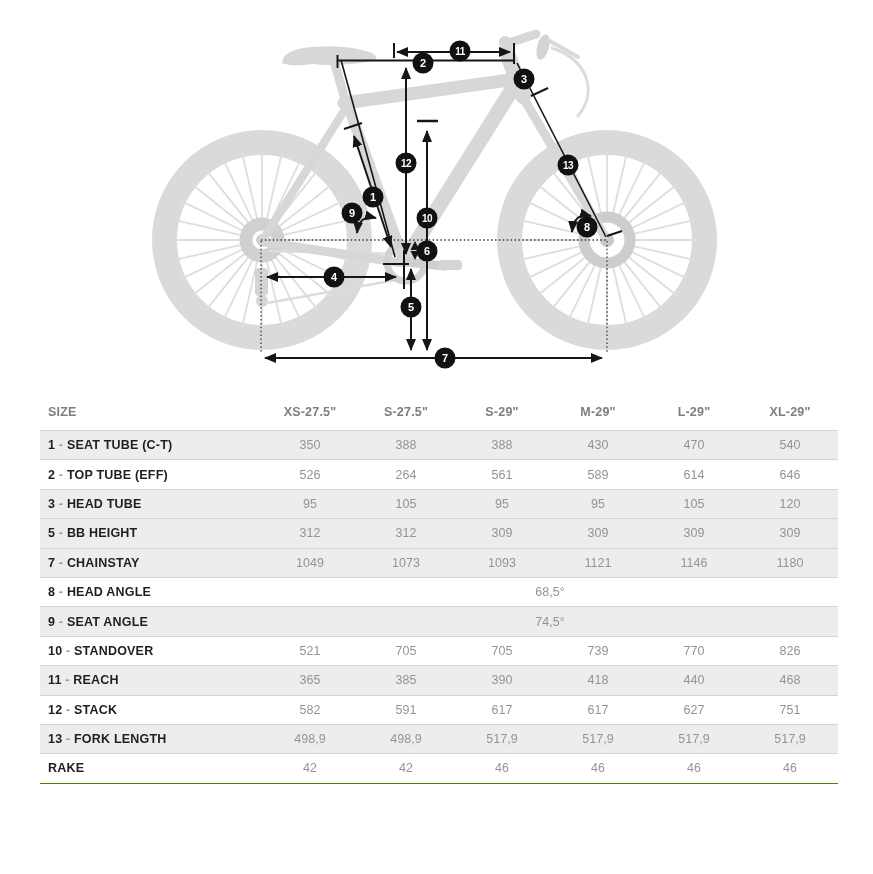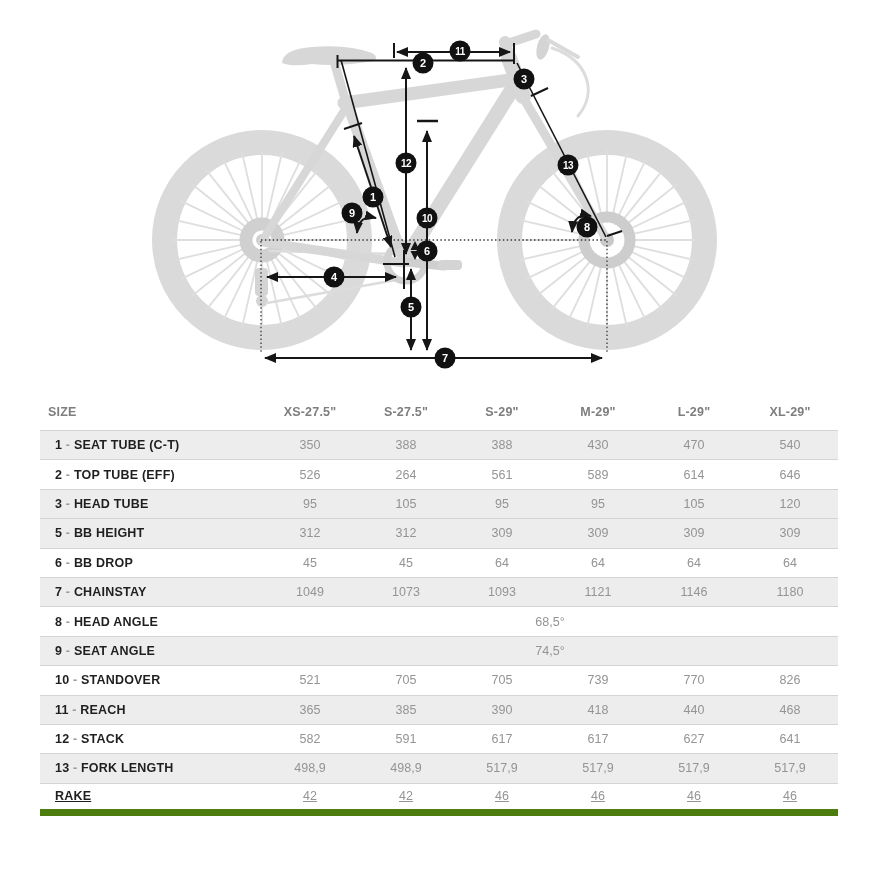--- a/index.html
+++ b/index.html
@@ -11,23 +11,23 @@
   
   .geo-table { position:absolute; top:394px; left:40px; width:798px;
                border-collapse:collapse; table-layout:fixed; }
   .geo-table thead th { height:34px; font-size:12.5px; font-weight:bold;
                color:#7e7e7e; letter-spacing:0.2px; vertical-align:middle; }
   .geo-table thead th.label { text-align:left; padding-left:8px;margin-left:44px; }
   .geo-table thead th.val { text-align:center; }
   .geo-table tbody td { height:29.4px; box-sizing:border-box;
                border-top:1px solid #d4d4d4; font-size:12.5px;
                vertical-align:middle; }
-  .geo-table tbody tr:last-child td { border-bottom:7px solid #4d7c0f;text-decoration:underline; }
+  .geo-table tbody tr:last-child td { border-bottom:1px solid #4d7c0f; }
   .geo-table tbody tr.stripe { background:#ededed; }
-  .geo-table td.label { text-align:left; padding-left:15px; font-weight:bold;
+  .geo-table td.label { text-align:left; padding-left:8px; font-weight:bold;
                color:#1f1f1f; letter-spacing:0.2px; }
   .geo-table td.label .dash { color:#9a9a9a; }
   .geo-table td.val { text-align:center; color:#949494; }
 
   
   .badge-txt { font-family:"Liberation Sans", sans-serif; font-weight:bold;
                font-size:11px; fill:#ffffff; }
   .badge-txt.small { font-size:10px; letter-spacing:-0.6px; }
 </style>
 </head>
@@ -294,29 +294,20 @@
         </tr>
         <tr class="stripe">
           <td class="label"><span>5</span><span class="dash" style="white-space: pre;"> - </span><span>BB HEIGHT</span></td>
           <td class="val">312</td>
           <td class="val">312</td>
           <td class="val">309</td>
           <td class="val">309</td>
           <td class="val">309</td>
           <td class="val">309</td>
         </tr>
-        <tr>
-          <td class="label"><span>6</span><span class="dash" style="white-space: pre;"> - </span><span>BB DROP</span></td>
-          <td class="val">45</td>
-          <td class="val">45</td>
-          <td class="val">64</td>
-          <td class="val">64</td>
-          <td class="val">64</td>
-          <td class="val">64</td>
-        </tr>
         <tr class="stripe">
           <td class="label"><span>7</span><span class="dash" style="white-space: pre;"> - </span><span>CHAINSTAY</span></td>
           <td class="val">1049</td>
           <td class="val">1073</td>
           <td class="val">1093</td>
           <td class="val">1121</td>
           <td class="val">1146</td>
           <td class="val">1180</td>
         </tr>
         <tr>
@@ -345,21 +336,21 @@
           <td class="val">440</td>
           <td class="val">468</td>
         </tr>
         <tr>
           <td class="label"><span>12</span><span class="dash" style="white-space: pre;"> - </span><span>STACK</span></td>
           <td class="val">582</td>
           <td class="val">591</td>
           <td class="val">617</td>
           <td class="val">617</td>
           <td class="val">627</td>
-          <td class="val">641</td>
+          <td class="val">751</td>
         </tr>
         <tr class="stripe">
           <td class="label"><span>13</span><span class="dash" style="white-space: pre;"> - </span><span>FORK LENGTH</span></td>
           <td class="val">498,9</td>
           <td class="val">498,9</td>
           <td class="val">517,9</td>
           <td class="val">517,9</td>
           <td class="val">517,9</td>
           <td class="val">517,9</td>
         </tr>

